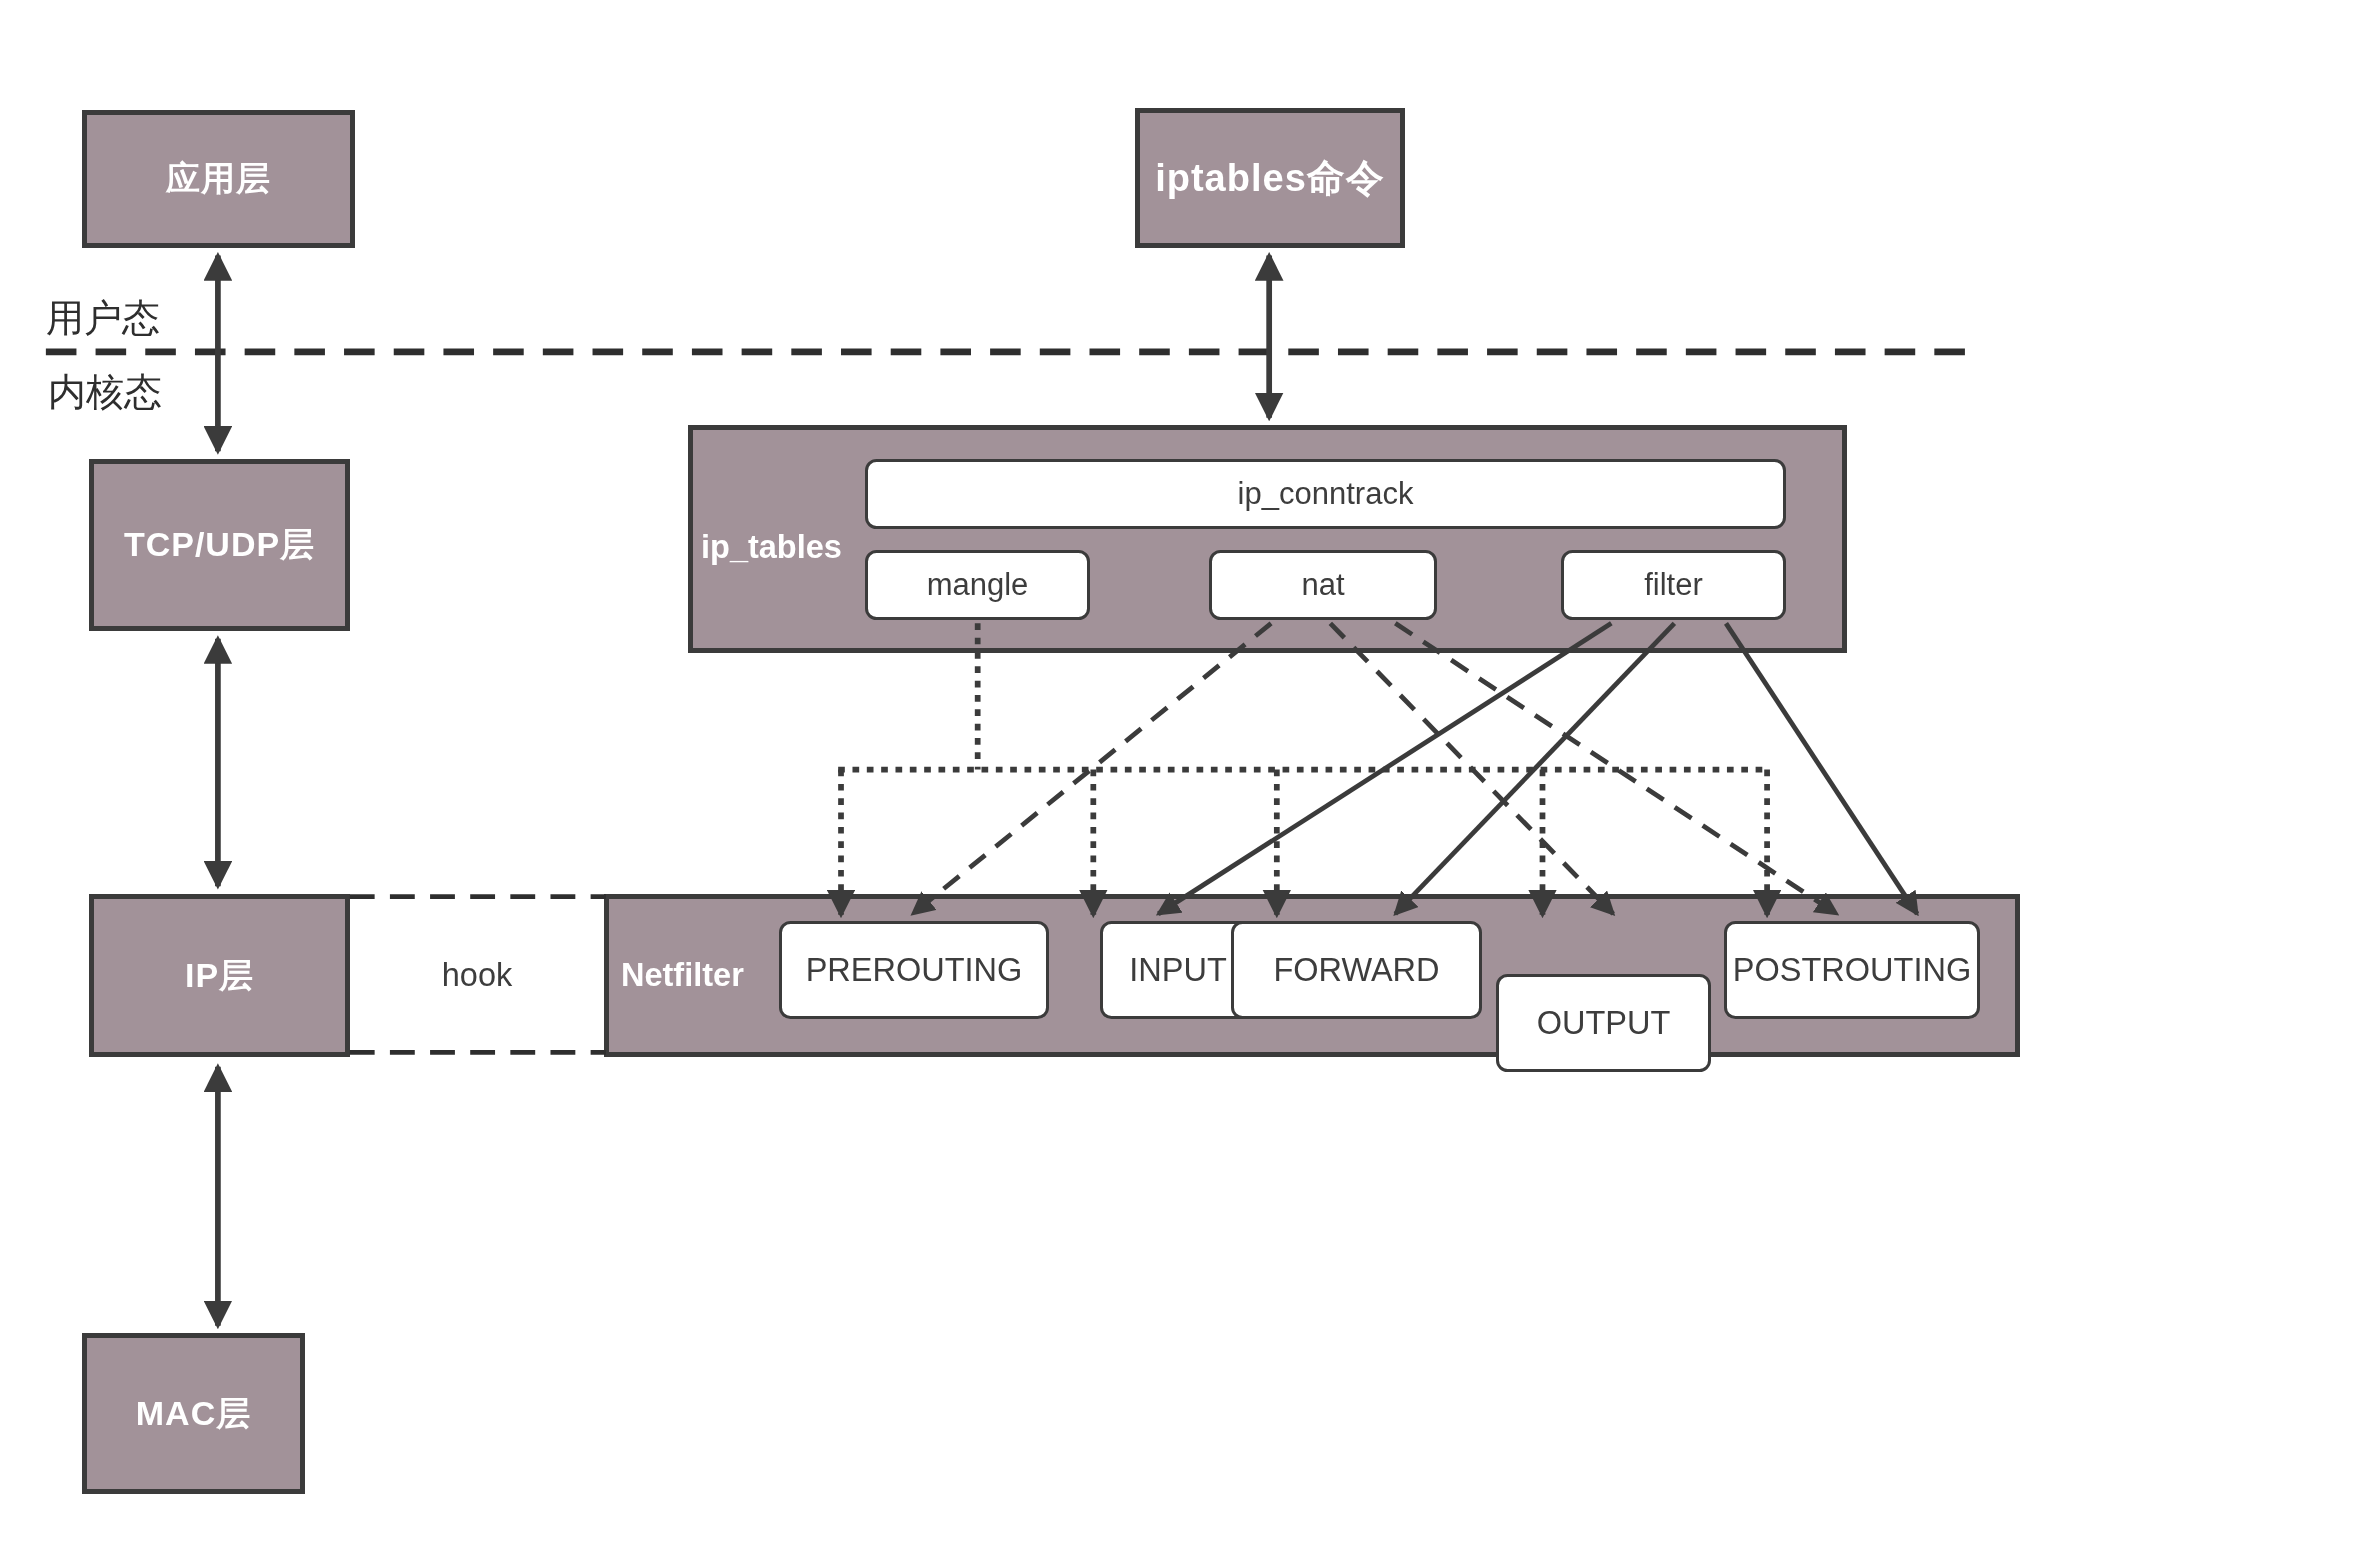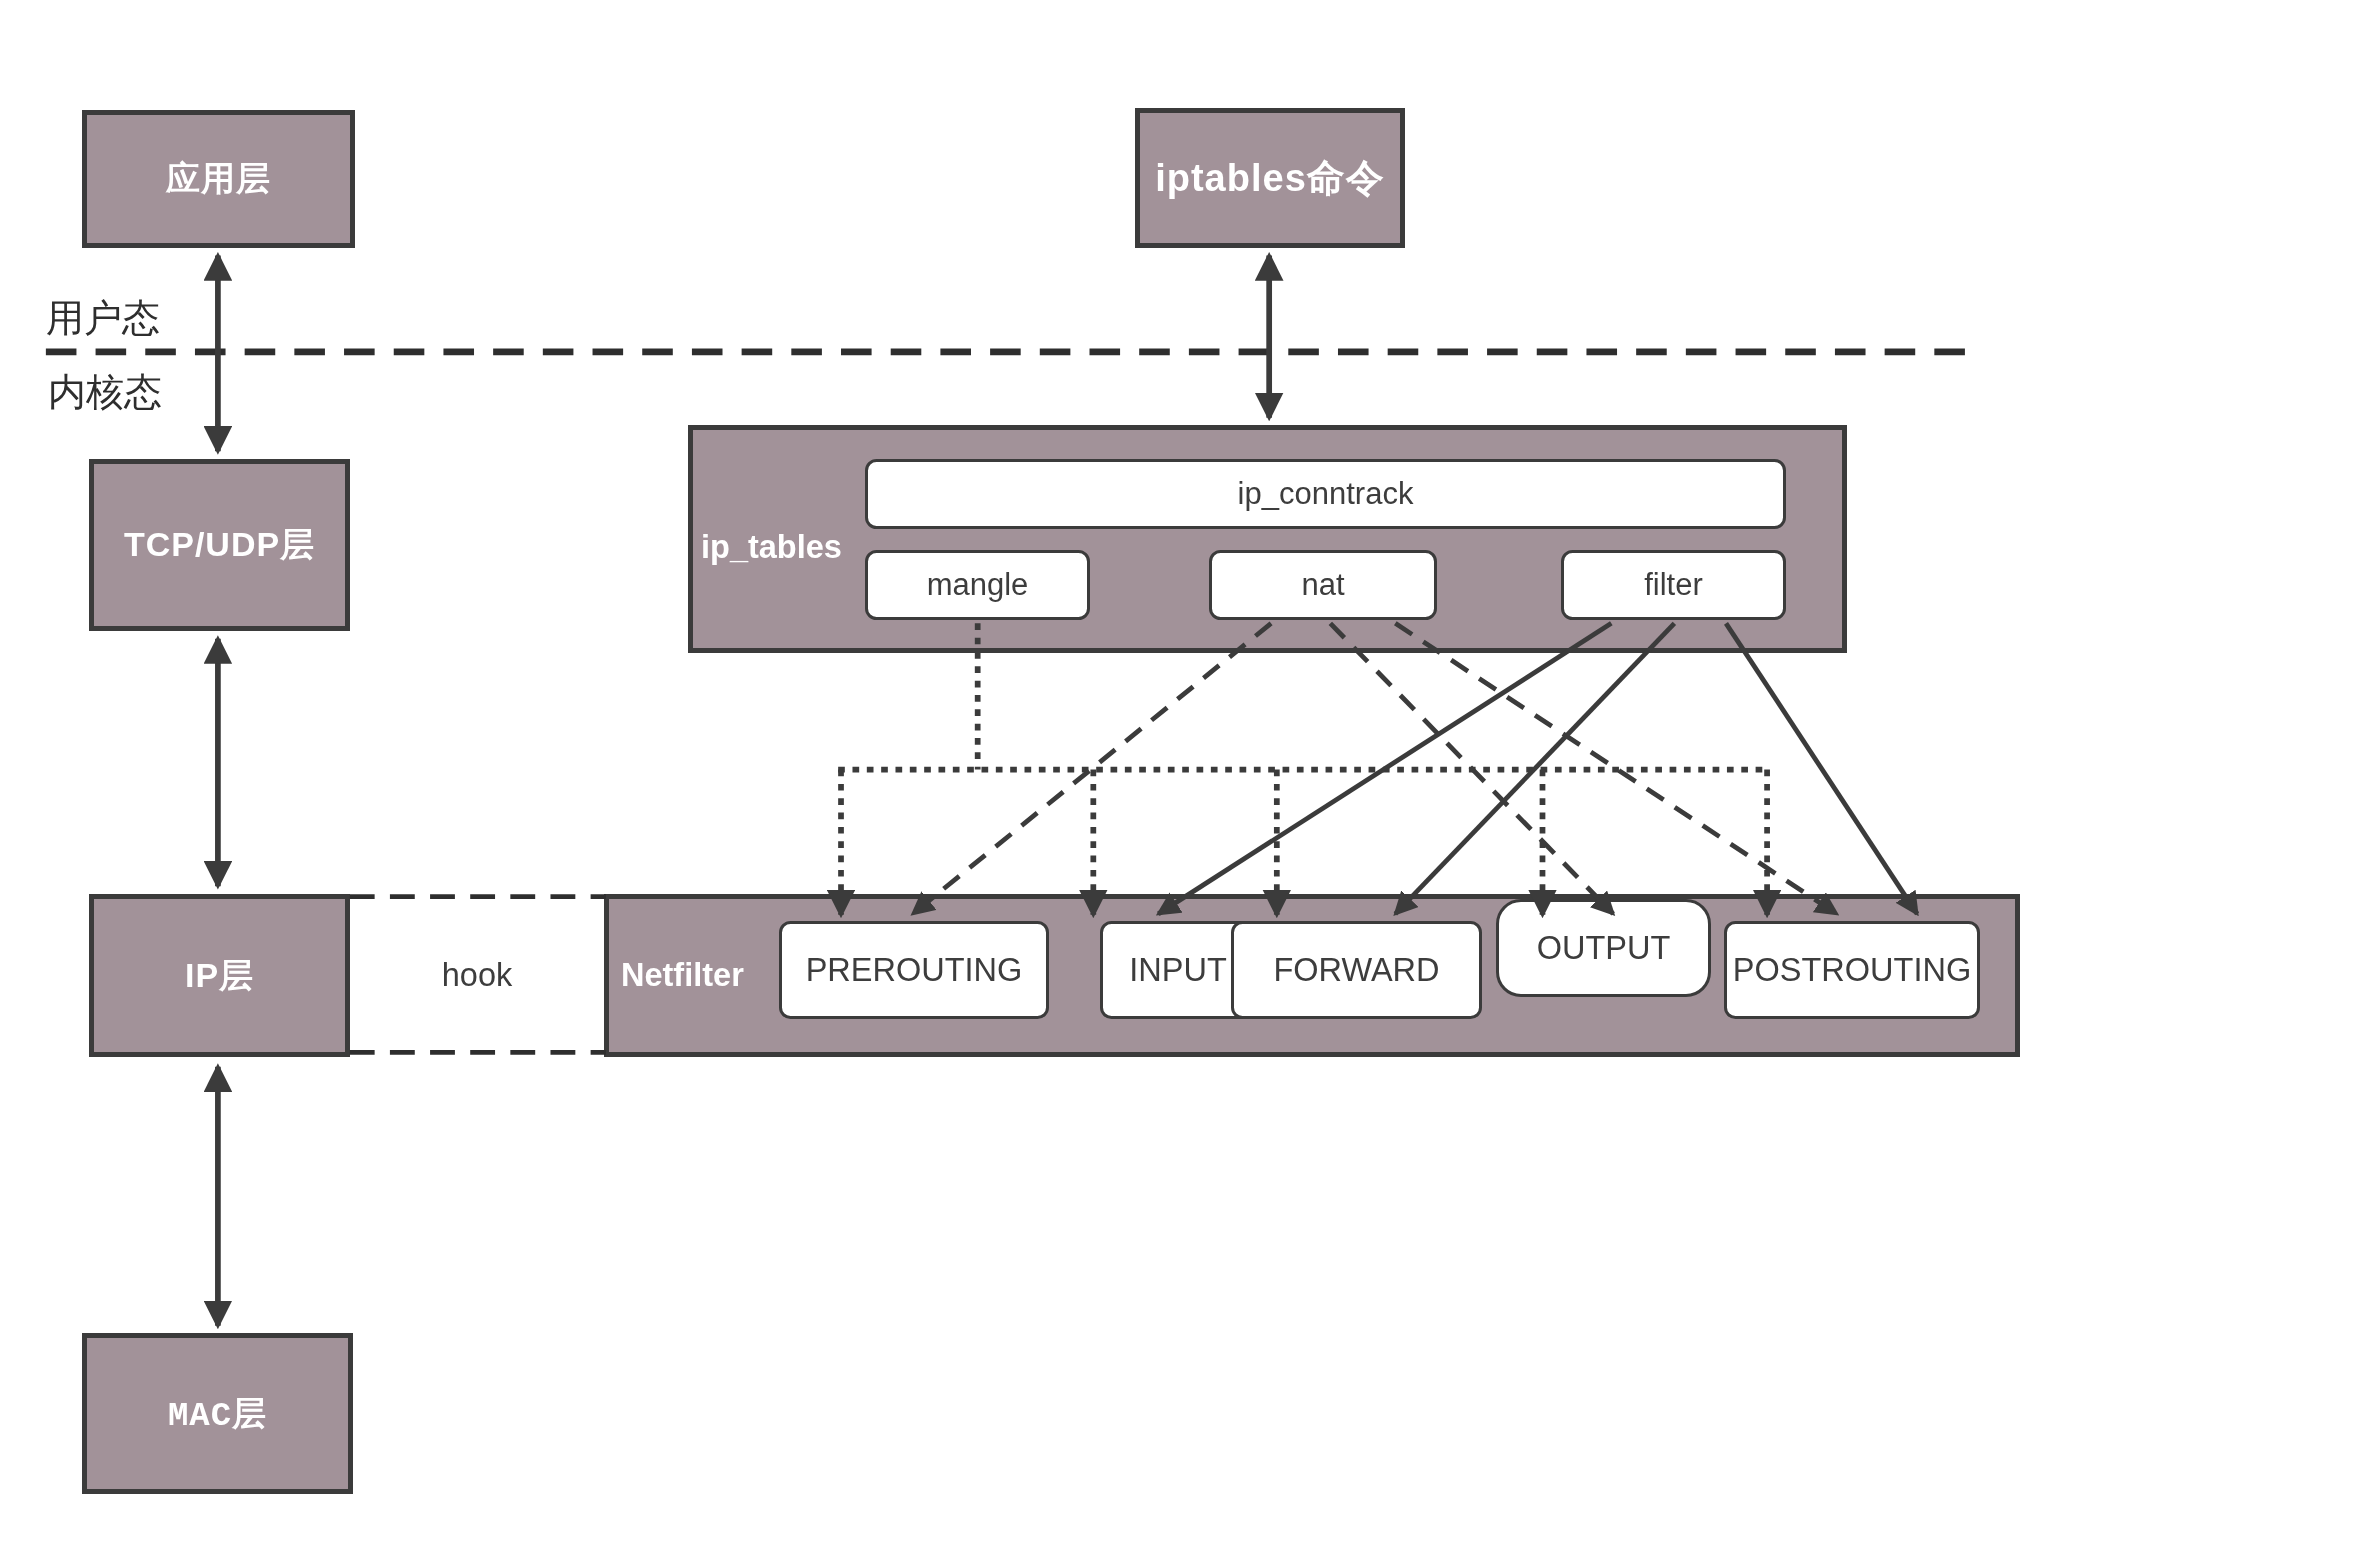--- a/index.html
+++ b/index.html
@@ -53,34 +53,34 @@
     font-weight: bold;
     font-size: 32.5px;
     display: flex;
     align-items: center;
   }
   
   #app-layer        { left: 82px;   top: 110px;  width: 273px;  height: 138px; }
   #iptables-cmd     { left: 1135px; top: 108px;  width: 270px;  height: 140px; }
   #tcp-layer        { left: 89px;   top: 459px;  width: 261px;  height: 172px; }
   #ip-layer         { left: 89px;   top: 894px;  width: 261px;  height: 163px; }
-  #mac-layer        { left: 82px;   top: 1333px; width: 271px;  height: 161px; font-family: Liberation Mono, monospace; }
+  #mac-layer        { left: 82px;   top: 1333px; width: 223px;  height: 161px; }
   #iptables-box     { left: 688px;  top: 425px;  width: 1159px; height: 228px; }
   #netfilter-box    { left: 604px;  top: 894px;  width: 1416px; height: 163px; }
 
   #conntrack        { left: 865px;  top: 459px;  width: 921px;  height: 70px; }
   #tbl-mangle       { left: 865px;  top: 550px;  width: 225px;  height: 70px; }
   #tbl-nat          { left: 1209px; top: 550px;  width: 228px;  height: 70px; }
   #tbl-filter       { left: 1561px; top: 550px;  width: 225px;  height: 70px; }
 
   .chain { font-size: 32.5px; border-radius: 11.5px; }
   #ch-prerouting    { left: 779px;  top: 921px;  width: 270px;  height: 98px; }
   #ch-input         { left: 1062px; top: 921px;  width: 156px;  height: 98px; margin-left: 38px; }
   #ch-forward       { left: 1231px; top: 921px;  width: 251px;  height: 98px; }
-  #ch-output        { left: 1496px; top: 899px;  width: 215px;  height: 98px; border-radius: 25px; }
+  #ch-output        { left: 1496px; top: 974px;  width: 215px;  height: 98px; }
   #ch-postrouting   { left: 1724px; top: 921px;  width: 256px;  height: 98px; }
 
   #lbl-user-mode    { left: 46px;  top: 293px; }
   #lbl-kernel-mode  { left: 48px;  top: 367px; } 
   #lbl-ip-tables    { left: 701px; top: 528px; height: 38px; }
   #lbl-netfilter    { left: 621px; top: 894px; height: 163px; }
   #lbl-hook {
     left: 350px; top: 894px; width: 254px; height: 163px;
     position: absolute; display: flex; align-items: center; justify-content: center;
     color: #3d3d3d; font-size: 32.5px;

